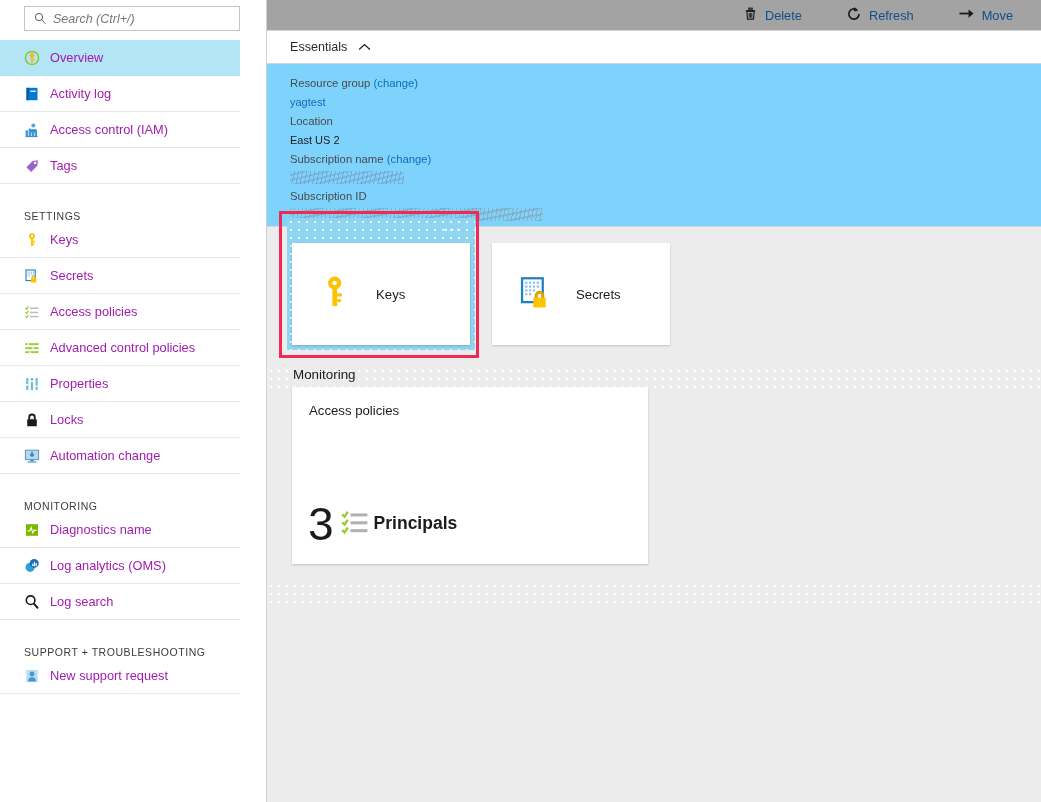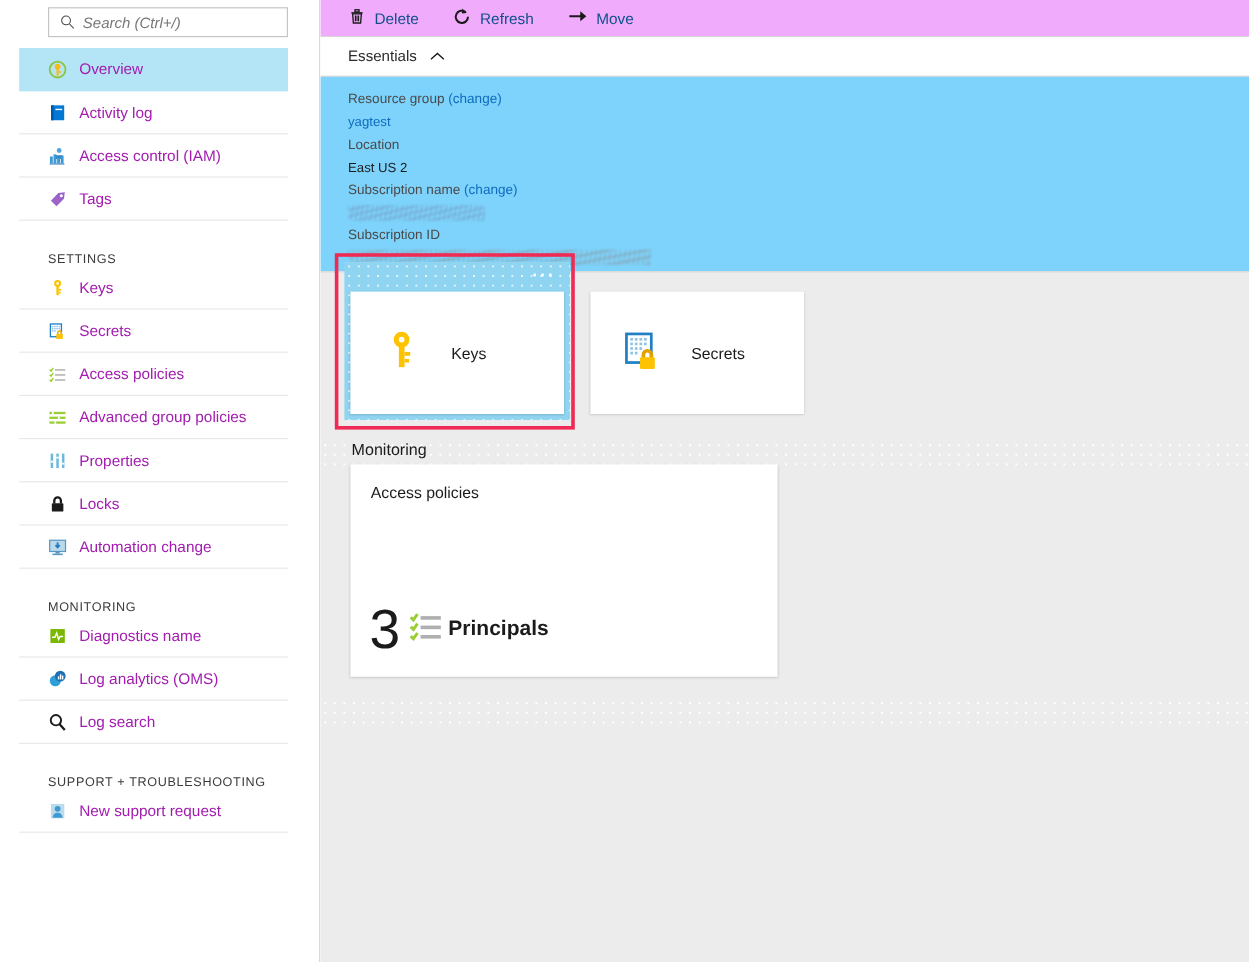--- a/index.html
+++ b/index.html
@@ -11,21 +11,20 @@
   }
   #app { position: relative; width: 1041px; height: 802px; display: flex; }
 
   
   #sidebar {
     width: 267px; height: 802px;
     background: #ffffff;
     border-right: 1px solid #d0d0d0;
     position: relative; flex: 0 0 267px;
     overflow: hidden;
-    padding-left: 16px;
   }
   .search-wrap { padding: 6px 26px 0 24px; }
   .search-box {
     height: 25px; border: 1px solid #c5c5c5; background: #fff;
     display: flex; align-items: center; padding: 0 6px;
   }
   .search-box .mag { flex: 0 0 18px; display: flex; align-items: center; justify-content: center; }
   .search-input {
     border: 0; outline: 0; flex: 1; font-size: 12.5px;
     font-style: italic; color: #6e6e6e;
@@ -48,21 +47,21 @@
   }
   .nav-item.selected { background: #b3e5f7; border-bottom-color: #b3e5f7; }
   .nav-item .ic { width: 26px; flex: 0 0 26px; display: flex; align-items: center; justify-content: flex-start; }
   .nav-item .lbl { font-size: 12.8px; color: #a21caf; white-space: nowrap; }
   .nav-gap { height: 9px; }
   .nav-sec-gap { height: 16px; }
 
   
   #main { flex: 1; height: 802px; position: relative; background: #ffffff; overflow: hidden; }
 
-  .toolbar { height: 30px; display: flex; align-items: center; padding-left: 23px; gap: 0; background:#f0abfc; }
+  .toolbar { height: 30px; display: flex; align-items: center; padding-left: 23px; gap: 16px; background:#a3a3a3;justify-content:flex-end; }
   .tb-btn {
     display: flex; align-items: center; gap: 7px;
     padding: 0 14px 0 0; margin-right: 14px; cursor: pointer; background: none; border: 0;
     font-family: "Liberation Sans", sans-serif;
   }
   .tb-btn .tlbl { font-size: 12.8px; color: #0f4f8b; }
 
   .toolbar-sep { height:1px; background:#d6d6d6; }
 
   .essentials-bar {
@@ -282,21 +281,21 @@
                 <rect x="1.2" y="7.2" width="13.4" height="1.9"></rect>
                 <rect x="1.2" y="11.2" width="13.4" height="1.9"></rect>
               </g>
               <g fill="#ffffff">
                 <rect x="3.3" y="3.2" width="1.5" height="1.9"></rect>
                 <rect x="8.3" y="7.2" width="1.5" height="1.9"></rect>
                 <rect x="5.3" y="11.2" width="1.5" height="1.9"></rect>
               </g>
             </svg>
           </span>
-          <span class="lbl">Advanced group policies</span>
+          <span class="lbl">Advanced control policies</span>
         </li>
         <li class="nav-item">
           <span class="ic">
             <svg width="16" height="16" viewBox="0 0 16 16">
               <g fill="#6fb8dd">
                 <rect x="2.2" y="2.0" width="2.1" height="12"></rect>
                 <rect x="6.9" y="2.0" width="2.1" height="12"></rect>
                 <rect x="11.6" y="2.0" width="2.1" height="12"></rect>
               </g>
               <g fill="#ffffff">

